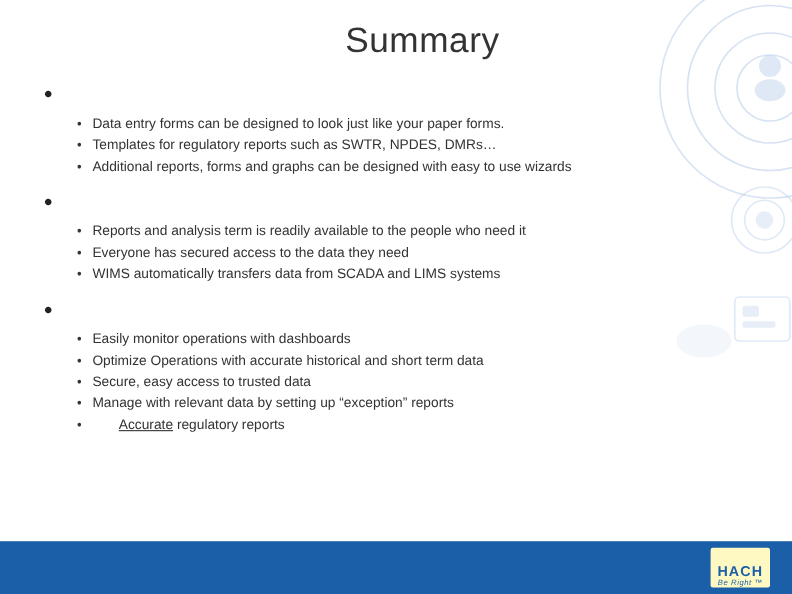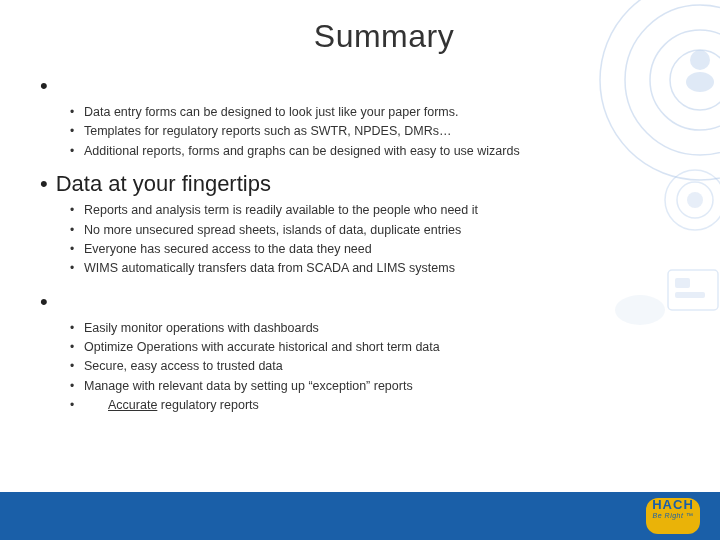--- a/index.html
+++ b/index.html
@@ -107,28 +107,28 @@
       height: 48px;
       background: #1a5fa8;
       display: flex;
       align-items: center;
       justify-content: flex-end;
       padding-right: 12px;
       z-index: 10;
     }
 
     .hach-logo-badge {
-      background: #eab308;
+      background: #fef9c3;
       width: 54px;
       height: 36px;
-      border-radius: 12px;
+      border-radius: 2px;
       display: flex;
       flex-direction: column;
       align-items: center;
-      justify-content: flex-start;
+      justify-content: flex-end;
       margin-right: 8px;
     }
 
     .hach-badge-text {
       font-size: 13px;
       font-weight: bold;
       color: #1a5fa8;
       letter-spacing: 1px;
       line-height: 1.1;
     }
@@ -188,25 +188,23 @@
       <span class="bullet-large">•</span>
     </div>
     <ul class="sub-list">
       <li>Data entry forms can be designed to look just like your paper forms.</li>
       <li>Templates for regulatory reports such as SWTR, NPDES, DMRs…</li>
       <li>Additional reports, forms and graphs can be designed with easy to use wizards</li>
     </ul>
 
     <div class="section-heading-2">
       <span class="bullet-large">•</span>
-      <span>Data at your fingertips</span>
     </div>
     <ul class="sub-list">
       <li>Reports and analysis term is readily available to the people who need it</li>
-      <li>No more unsecured spread sheets, islands of data, duplicate entries</li>
       <li>Everyone has secured access to the data they need</li>
       <li>WIMS automatically transfers data from SCADA and LIMS systems</li>
     </ul>
 
     <div class="section-heading-3">
       <span class="bullet-large">•</span>
     </div>
     <ul class="sub-list">
       <li>Easily monitor operations with dashboards</li>
       <li>Optimize Operations with accurate historical and short term data</li>

